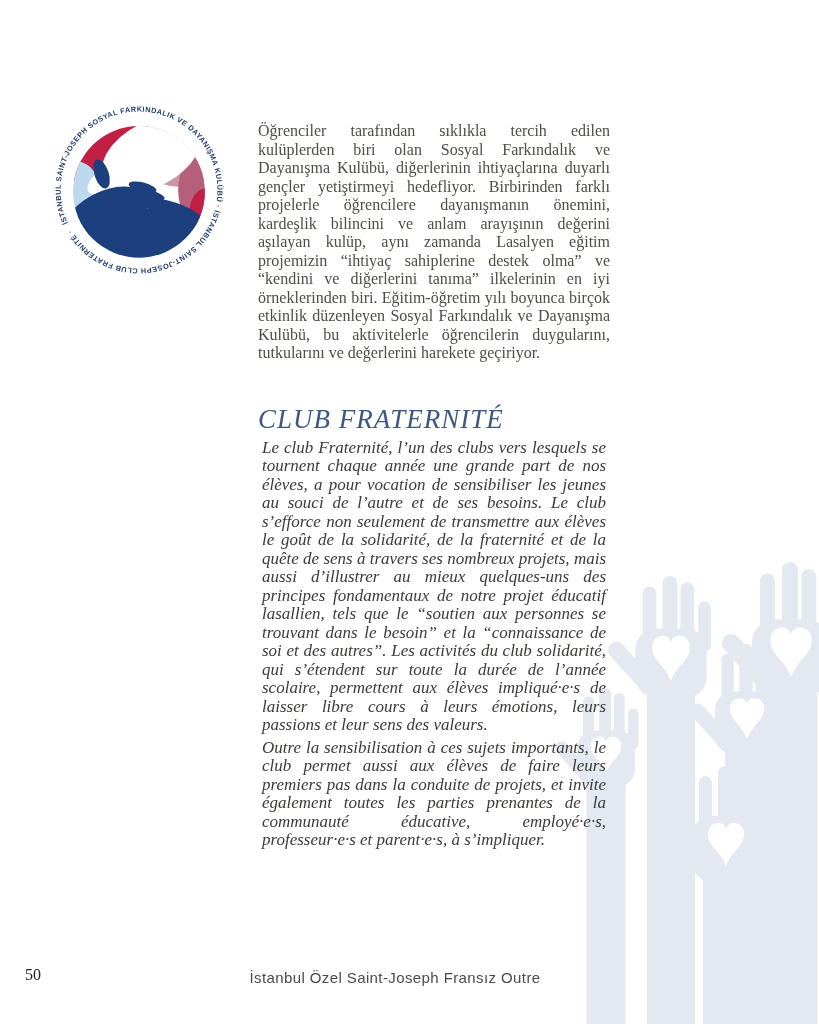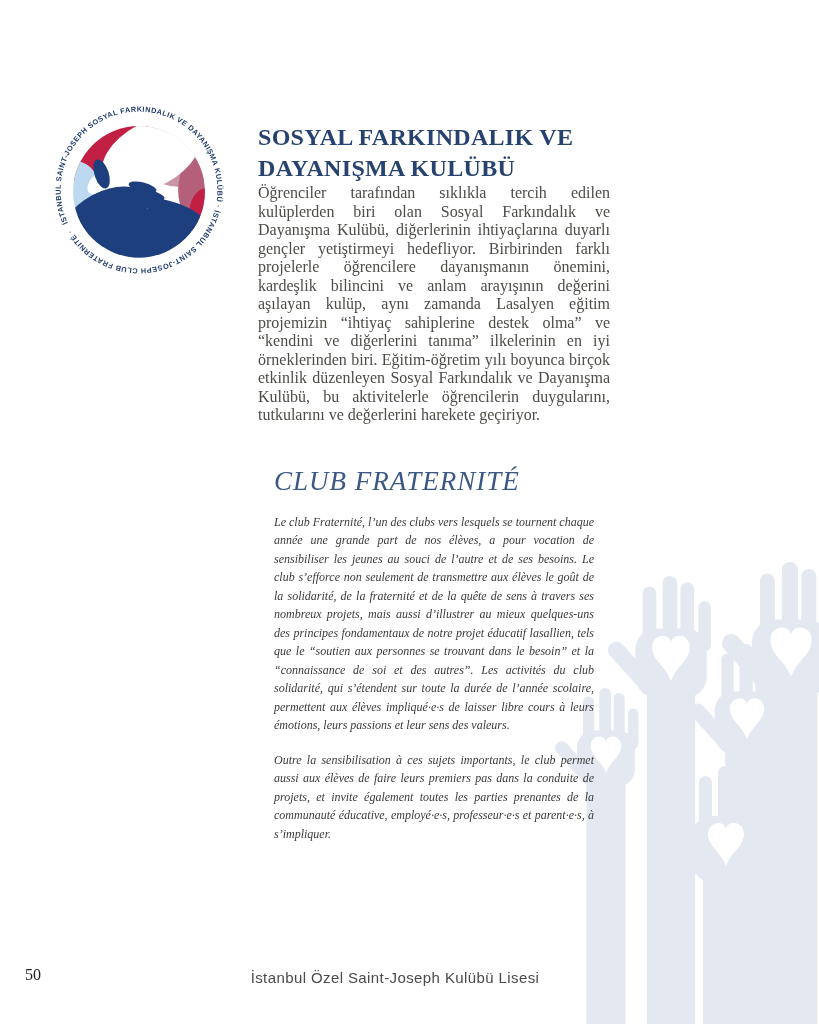--- a/index.html
+++ b/index.html
@@ -17,24 +17,24 @@
                letter-spacing:1.1px; fill:#1f3a6e; }
 
   
   .content { position:absolute; left:258px; top:122px; width:352px; z-index:1; }
   .title { margin:0; font-family:"Liberation Serif", serif; font-weight:bold;
            font-size:24px; line-height:31px; letter-spacing:0.3px; color:#27426f; }
   p.tr { margin:0; font-family:"Liberation Serif", serif; font-size:16px;
          line-height:18.5px; color:#4d4c47; text-align:justify; }
   .tr1 { margin-top:31px; }
   .tr2 { margin-top:19px; }
-  .fr-title { margin:40px 0 0 16px; font-family:"Liberation Serif", serif; font-style:italic;
+  .fr-title { margin:40px 0 0 0; font-family:"Liberation Serif", serif; font-style:italic;
               font-weight:normal; font-size:27px; line-height:32px; letter-spacing:1px;
               color:#3b5885; }
-  p.fr { margin:16px; font-family:"Liberation Serif", serif; font-style:italic; font-size:12px;
+  p.fr { margin:4px; font-family:"Liberation Serif", serif; font-style:italic; font-size:17px;
          line-height:18.5px; color:#3a3a38; text-align:justify; }
   .fr1 { margin-top:24px; }
   .fr2 { margin-top:17px; }
 
   
   .page-number { position:absolute; left:25px; top:966px; font-family:"Liberation Serif", serif;
                  font-size:16px; color:#222222; z-index:3;text-align:center; }
   .footer-center { position:absolute; left:0; top:969px; width:790px; text-align:center;
                    font-family:"Liberation Sans", sans-serif; font-size:15px; letter-spacing:0.4px;
                    color:#4a4a4a; z-index:3; }
@@ -111,23 +111,22 @@
           <ellipse cx="104" cy="97" rx="16" ry="5.5" transform="rotate(14 104 97)"></ellipse>
           <ellipse cx="112" cy="106" rx="17" ry="5.5" transform="rotate(12 112 106)"></ellipse>
           <ellipse cx="117" cy="116" rx="17" ry="5.5" transform="rotate(8 117 116)"></ellipse>
           <ellipse cx="119" cy="126" rx="16" ry="5.5" transform="rotate(4 119 126)"></ellipse>
         </g>
       </g>
     </svg>
   </div>
 
   <div class="content">
-    <h1 class="title">SOSYAL FARKINDALIK VE DAYANIŞMA KULÜBÜ</h1>
     <p class="tr tr1">Öğrenciler tarafından sıklıkla tercih edilen kulüplerden biri olan Sosyal Farkındalık ve Dayanışma Kulübü, diğerlerinin ihtiyaçlarına duyarlı gençler yetiştirmeyi hedefliyor. Birbirinden farklı projelerle öğrencilere dayanışmanın önemini, kardeşlik bilincini ve anlam arayışının değerini aşılayan kulüp, aynı zamanda Lasalyen eğitim projemizin “ihtiyaç sahiplerine destek olma” ve “kendini ve diğerlerini tanıma” ilkelerinin en iyi örneklerinden biri. Eğitim-öğretim yılı boyunca birçok etkinlik düzenleyen Sosyal Farkındalık ve Dayanışma Kulübü, bu aktivitelerle öğrencilerin duygularını, tutkularını ve değerlerini harekete geçiriyor.</p>
     <h2 class="fr-title">CLUB FRATERNITÉ</h2>
     <p class="fr fr1">Le club Fraternité, l’un des clubs vers lesquels se tournent chaque année une grande part de nos élèves, a pour vocation de sensibiliser les jeunes au souci de l’autre et de ses besoins. Le club s’efforce non seulement de transmettre aux élèves le goût de la solidarité, de la fraternité et de la quête de sens à travers ses nombreux projets, mais aussi d’illustrer au mieux quelques-uns des principes fondamentaux de notre projet éducatif lasallien, tels que le “soutien aux personnes se trouvant dans le besoin” et la “connaissance de soi et des autres”. Les activités du club solidarité, qui s’étendent sur toute la durée de l’année scolaire, permettent aux élèves impliqué·e·s de laisser libre cours à leurs émotions, leurs passions et leur sens des valeurs.</p>
     <p class="fr fr2">Outre la sensibilisation à ces sujets importants, le club permet aussi aux élèves de faire leurs premiers pas dans la conduite de projets, et invite également toutes les parties prenantes de la communauté éducative, employé·e·s, professeur·e·s et parent·e·s, à s’impliquer.</p>
   </div>
 
   <div class="page-number">50</div>
-  <div class="footer-center">İstanbul Özel Saint-Joseph Kulübü Lisesi</div>
+  <div class="footer-center">İstanbul Özel Saint-Joseph Fransız Outre</div>
 
 </div>
 
 </body></html>

